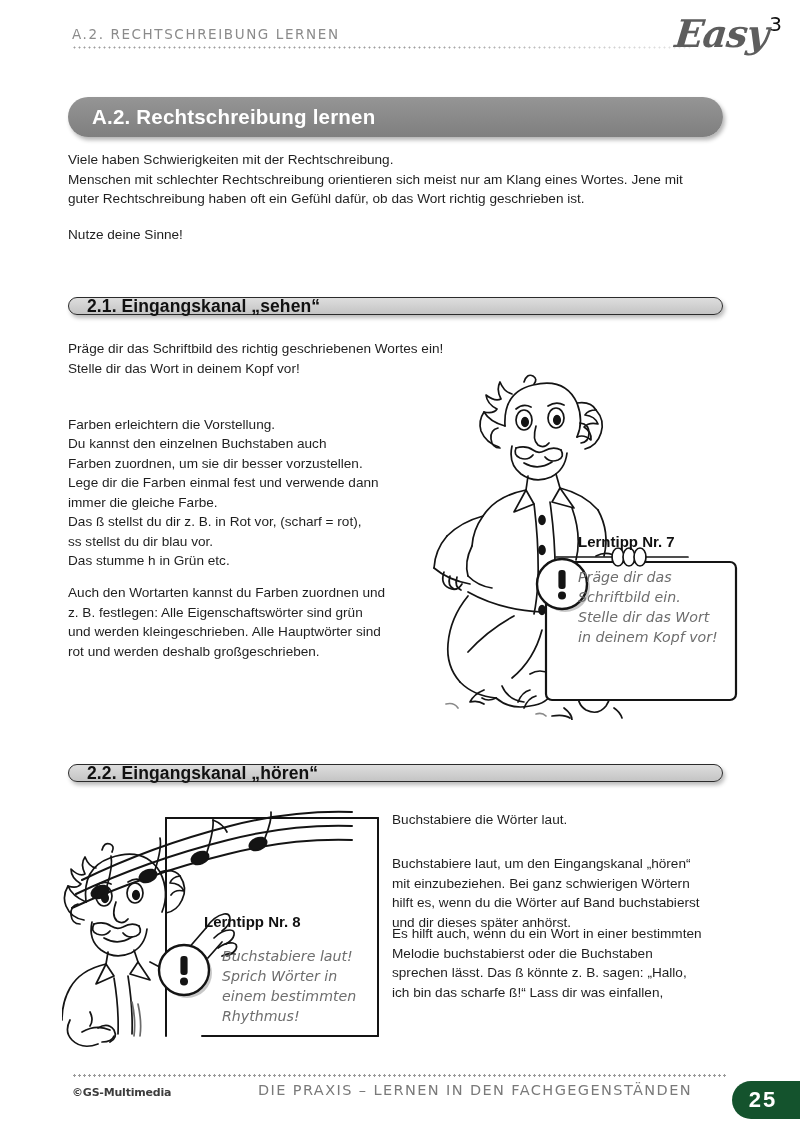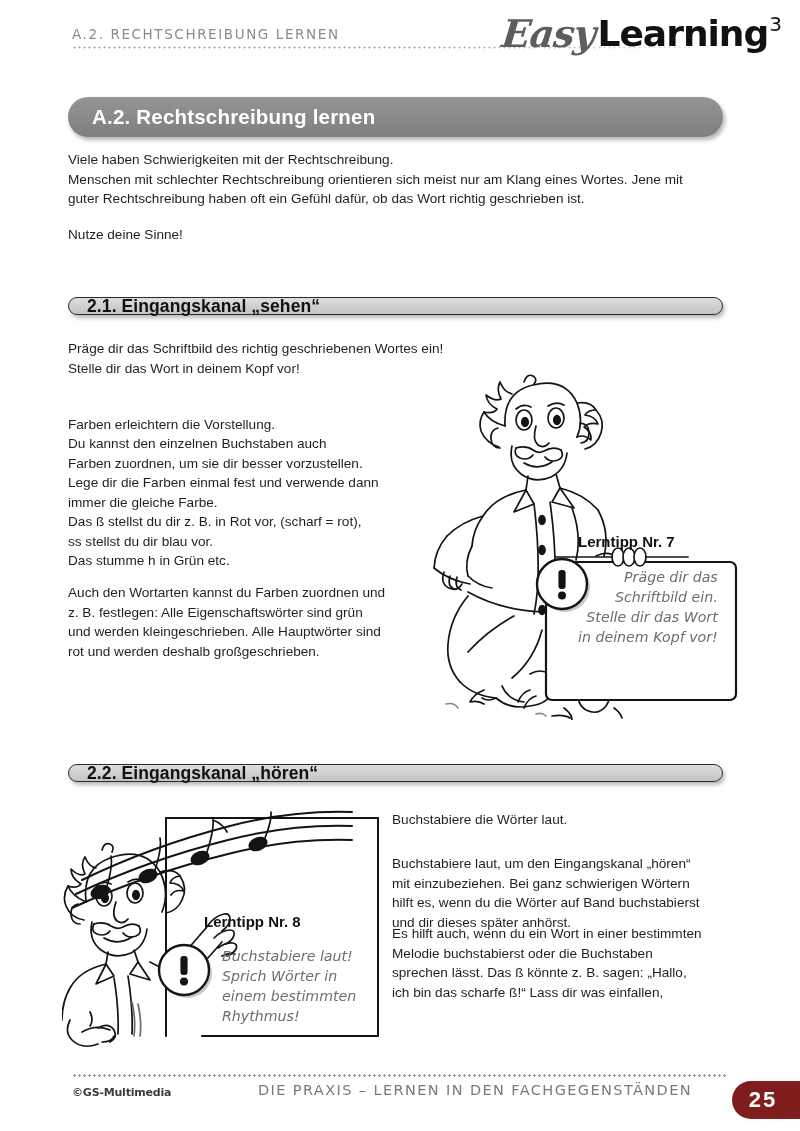--- a/index.html
+++ b/index.html
@@ -188,41 +188,40 @@
     text-transform: uppercase;
     font-family: "DejaVu Sans", sans-serif;
     white-space: nowrap;
   }
   .page-badge {
     position: absolute;
     right: 0; top: 1081px;
     width: 68px;
     height: 38px;
     border-radius: 19px 0 0 19px;
-    background: #7f1d1d;
+    background: #14532d;
     color: #ffffff;
     font-size: 22px;
     font-weight: 700;
     display: flex;
     align-items: center;
     justify-content: center;
     letter-spacing: 2px;
     padding-right: 6px;
   }
 </style>
 </head>
 <body>
 
 <div class="page-header">
   <div class="breadcrumb">A.2. Rechtschreibung lernen</div>
   <div class="header-dots fade"></div>
 
   <div class="logo">
     <span class="logo-easy">Easy</span>
-    <span class="logo-learning">Learning</span>
     <span class="logo-sup">3</span>
   </div>
 </div>
 
 <div class="title-bar" style="top:97px;">
   <span class="label">A.2. Rechtschreibung lernen</span>
 </div>
 
 <div class="para col-left" style="top:150px;width:660px;">
   <div>Viele haben Schwierigkeiten mit der Rechtschreibung.</div>
@@ -358,21 +357,21 @@
 
     <circle cx="130" cy="216" r="25" fill="#c8c8c8" stroke="none" transform="translate(3,3)"></circle>
 
     <circle cx="130" cy="216" r="25" fill="#ffffff" stroke="#141414" stroke-width="2.4"></circle>
     <rect x="126.4" y="202" width="7.2" height="19" rx="3" fill="#141414" stroke="none"></rect>
     <circle cx="130" cy="227.5" r="4" fill="#141414" stroke="none"></circle>
   </svg>
 </div>
 
 <div class="tip-title" style="left:578px;top:533px;">Lerntipp Nr. 7</div>
-<div class="tip-body" style="left:578px;top:567px;text-align:right;">
+<div class="tip-body" style="left:578px;top:567px;">
   <div>Präge dir das</div>
   <div>Schriftbild ein.</div>
   <div>Stelle dir das Wort</div>
   <div>in deinem Kopf vor!</div>
 </div>
 
 <div class="sub-bar" style="top:764px;">
   <span class="label">2.2. Eingangskanal „hören“</span>
 </div>
 

